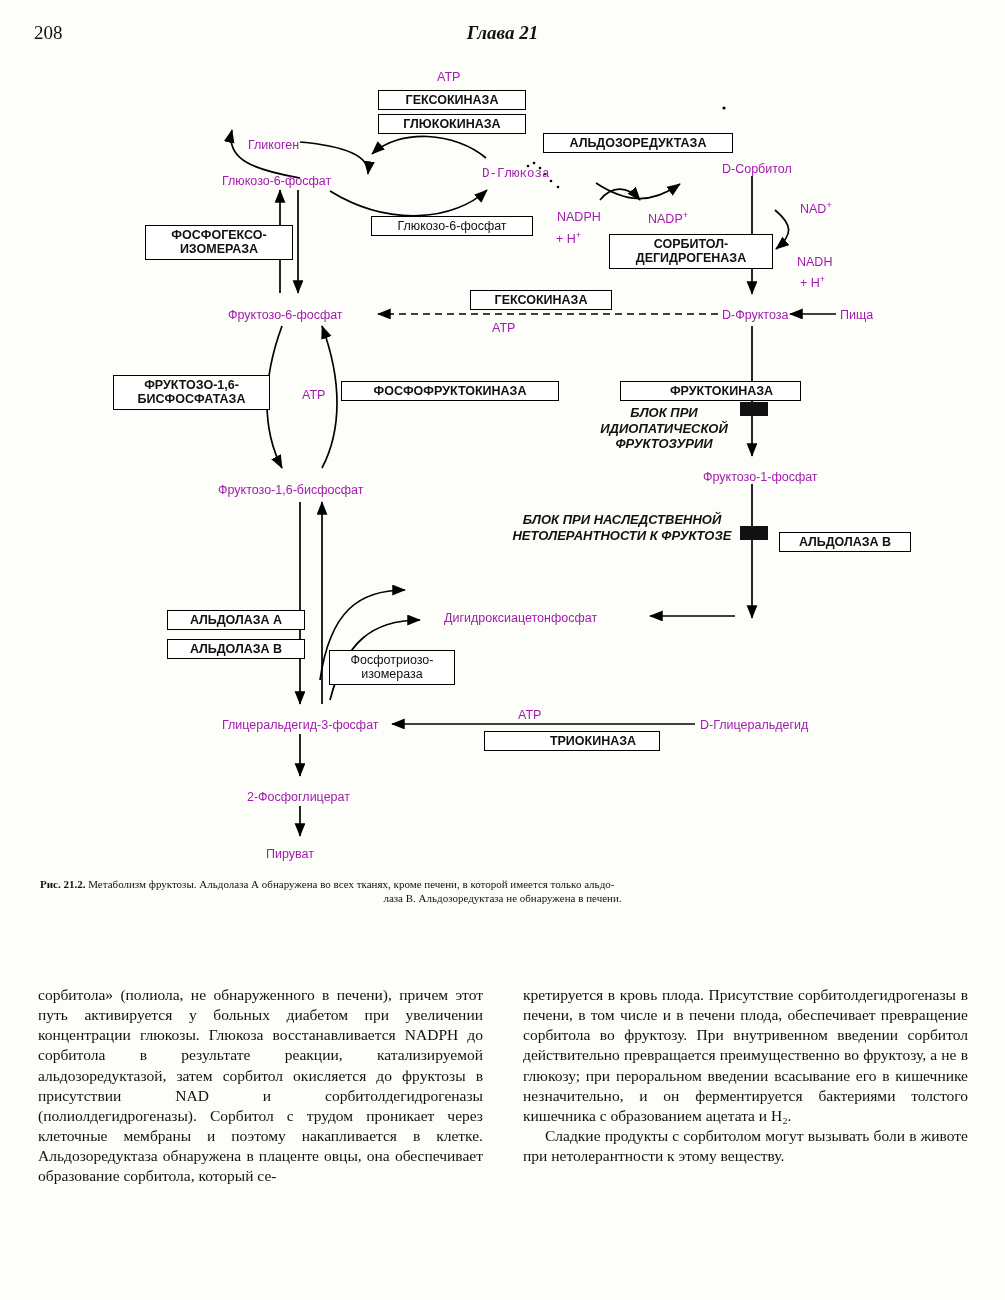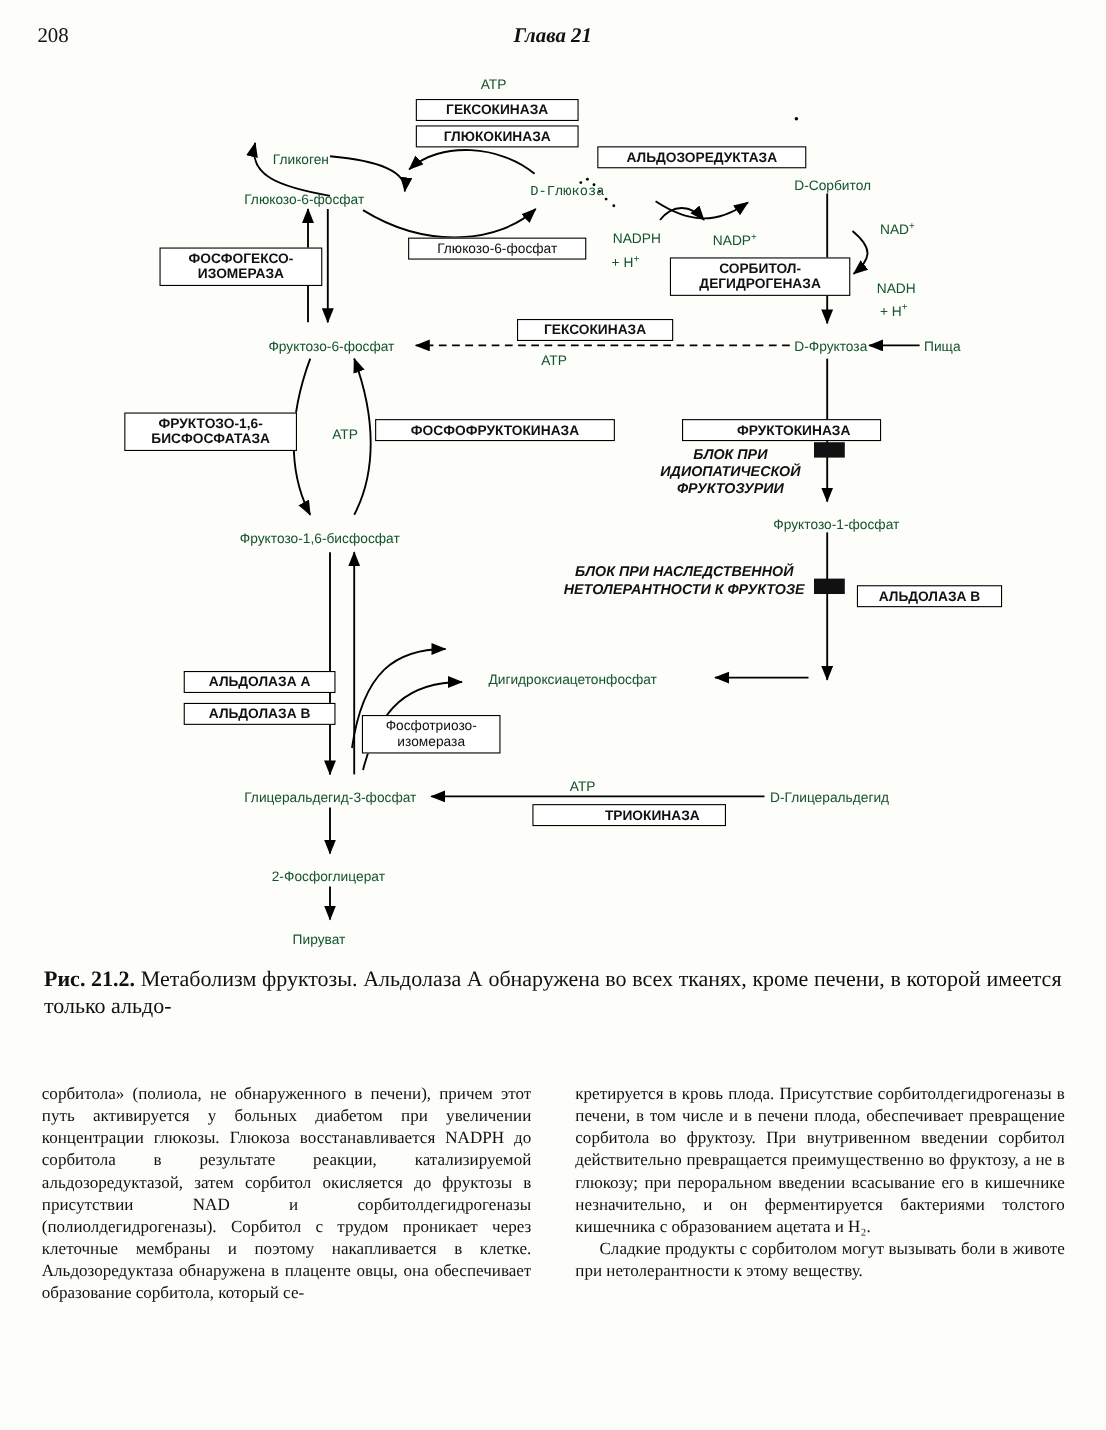--- a/index.html
+++ b/index.html
@@ -13,28 +13,28 @@
   }
   .page{position:relative;width:1005px;height:1300px;}
 
   
   .pagenum{position:absolute;left:34px;top:22px;font-family:"Liberation Serif",serif;font-size:19px;}
   .chapter{position:absolute;left:0;top:22px;width:1005px;text-align:center;font-style:italic;font-weight:bold;font-size:19px;}
 
   
   .fig{position:absolute;left:0;top:50px;width:1005px;height:830px;}
 
-  .lbl{position:absolute;font-family:"Liberation Sans",sans-serif;font-size:12.5px;white-space:nowrap;color:#14532d;}
+  .lbl{position:absolute;font-family:"Liberation Sans",sans-serif;font-size:12.5px;white-space:nowrap;color:#a21caf;}
   .box{position:absolute;border:1.3px solid #000;padding:2px 6px;font-family:"Liberation Sans",sans-serif;font-size:12.5px;font-weight:bold;white-space:nowrap;background:#fff;line-height:1.15;text-align:center;}
   .box.thin{font-weight:normal;}
   .ital{position:absolute;font-family:"Liberation Sans",sans-serif;font-style:italic;font-weight:bold;font-size:13px;white-space:nowrap;text-align:center;line-height:1.2;}
   .sup{font-size:9px;vertical-align:super;}
 
   
-  .caption{position:absolute;left:40px;top:878px;width:925px;font-size:20px;line-height:1.25;text-align:justify;}
+  .caption{position:absolute;left:40px;top:878px;width:925px;font-size:11px;line-height:1.25;text-align:justify;}
   .caption b{font-weight:bold;}
   .caption .ctr{display:block;text-align:center;}
 
   
   .cols{position:absolute;left:38px;top:985px;width:930px;height:250px;}
   .col{position:absolute;top:0;width:445px;font-size:15.5px;line-height:1.30;text-align:justify;font-family:"Liberation Serif",serif;}
   .col.left{left:0;}
   .col.right{left:485px;}
   .col p{margin:0;}
   .col p.indent{text-indent:22px;}
@@ -122,21 +122,21 @@
     <div class="lbl" style="left:482px;top:117px;font-family:Liberation Mono, monospace;">D-Глюкоза</div>
     <div class="lbl" style="left:722px;top:112px;">D-Сорбитол</div>
 
     <div class="lbl" style="left:557px;top:160px;">NADPH</div>
     <div class="lbl" style="left:556px;top:180px;">+ H<span class="sup">+</span></div>
     <div class="lbl" style="left:648px;top:160px;">NADP<span class="sup">+</span></div>
     <div class="lbl" style="left:800px;top:150px;">NAD<span class="sup">+</span></div>
     <div class="lbl" style="left:797px;top:205px;">NADH</div>
     <div class="lbl" style="left:800px;top:224px;">+ H<span class="sup">+</span></div>
 
-    <div class="lbl" style="left:244px;top:258px;">Фруктозо-6-фосфат</div>
+    <div class="lbl" style="left:228px;top:258px;">Фруктозо-6-фосфат</div>
     <div class="lbl" style="left:722px;top:258px;">D-Фруктоза</div>
     <div class="lbl" style="left:840px;top:258px;">Пища</div>
     <div class="lbl" style="left:492px;top:271px;">ATP</div>
 
     <div class="lbl" style="left:302px;top:338px;">ATP</div>
     <div class="lbl" style="left:772px;top:338px;">ATP</div>
 
     <div class="lbl" style="left:703px;top:420px;">Фруктозо-1-фосфат</div>
     <div class="lbl" style="left:218px;top:433px;">Фруктозо-1,6-бисфосфат</div>
     <div class="lbl" style="left:444px;top:516px;margin-top:45px;">Дигидроксиацетонфосфат</div>
@@ -167,20 +167,21 @@
     <div class="box thin" style="left:329px;top:578px;width:112px;margin-top:22px;">Фосфотриозо-<br>изомераза</div>
     <div class="box" style="left:484px;top:681px;width:120px;padding-left:48px;">ТРИОКИНАЗА</div>
 
     <div class="ital" style="left:584px;top:355px;width:160px;">БЛОК ПРИ<br>ИДИОПАТИЧЕСКОЙ<br>ФРУКТОЗУРИИ</div>
     <div class="ital" style="left:497px;top:462px;width:250px;">БЛОК ПРИ НАСЛЕДСТВЕННОЙ<br>НЕТОЛЕРАНТНОСТИ К ФРУКТОЗЕ</div>
   </div>
 
   <div class="caption">
     <b>Рис. 21.2.</b>
     <span>Метаболизм фруктозы. Альдолаза А обнаружена во всех тканях, кроме печени, в которой имеется только альдо-</span>
+    <span class="ctr">лаза В. Альдозоредуктаза не обнаружена в печени.</span>
   </div>
 
   <div class="cols">
     <div class="col left">
       <p>сорбитола» (полиола, не обнаруженного в печени), причем этот путь активируется у больных диабетом при увеличении концентрации глюкозы. Глюкоза восстанавливается NADPH до сорбитола в результате реакции, катализируемой альдозоредуктазой, затем сорбитол окисляется до фруктозы в присутствии NAD и сорбитолдегидрогеназы (полиолдегидрогеназы). Сорбитол с трудом проникает через клеточные мембраны и поэтому накапливается в клетке. Альдозоредуктаза обнаружена в плаценте овцы, она обеспечивает образование сорбитола, который се-</p>
     </div>
     <div class="col right">
       <p>кретируется в кровь плода. Присутствие сорбитолдегидрогеназы в печени, в том числе и в печени плода, обеспечивает превращение сорбитола во фруктозу. При внутривенном введении сорбитол действительно превращается преимущественно во фруктозу, а не в глюкозу; при пероральном введении всасывание его в кишечнике незначительно, и он ферментируется бактериями толстого кишечника с образованием ацетата и H₂.</p>
       <p class="indent">Сладкие продукты с сорбитолом могут вызывать боли в животе при нетолерантности к этому веществу.</p>
     </div>

